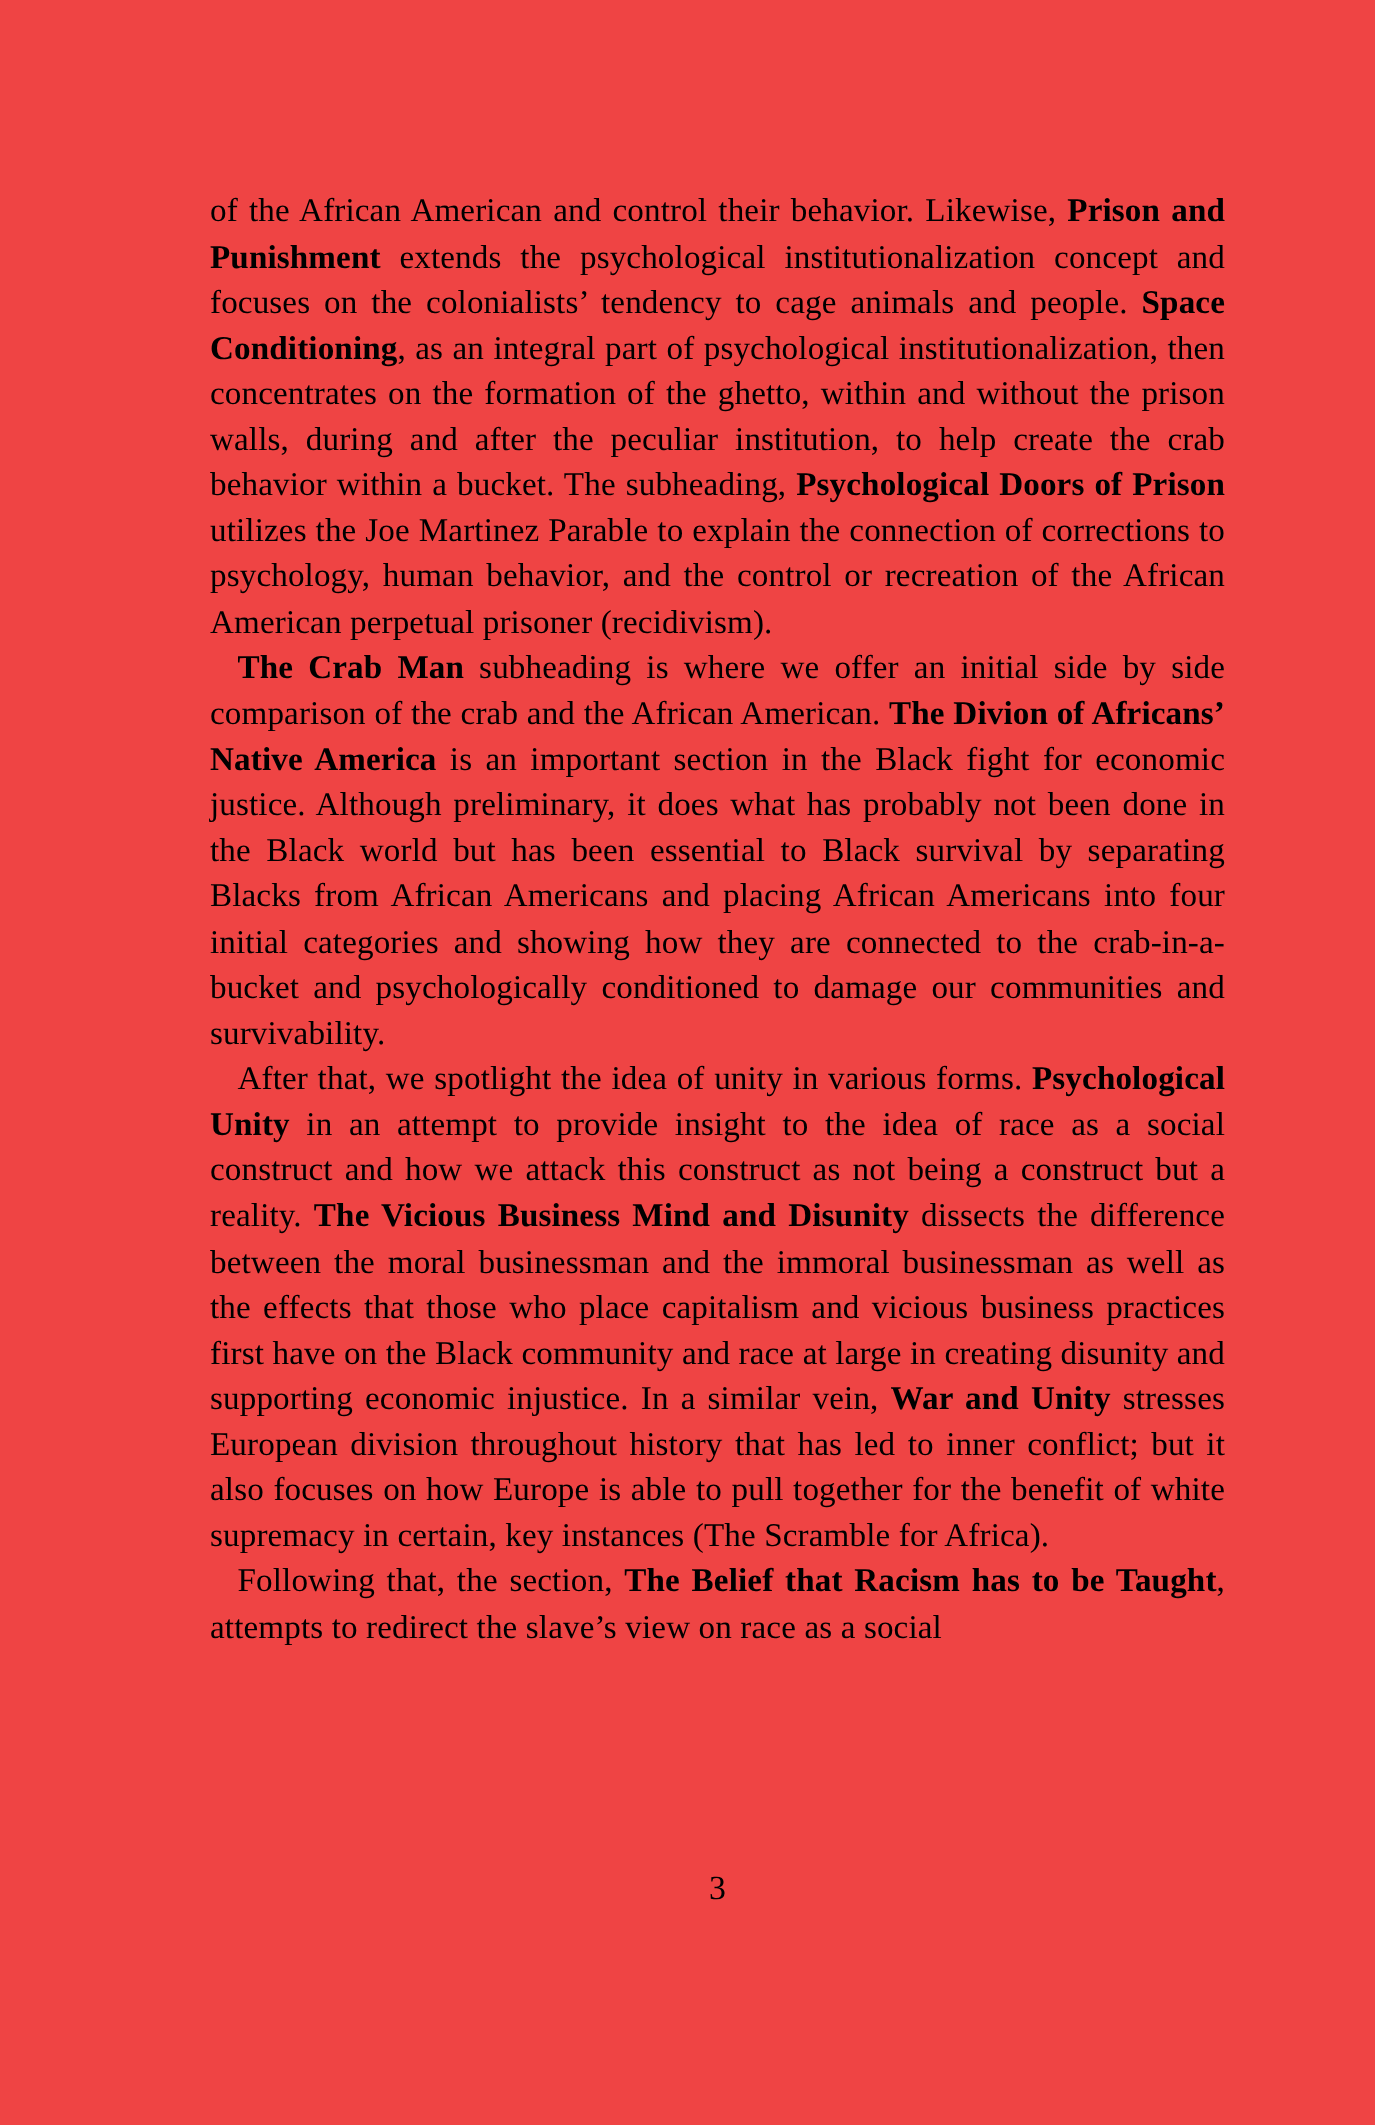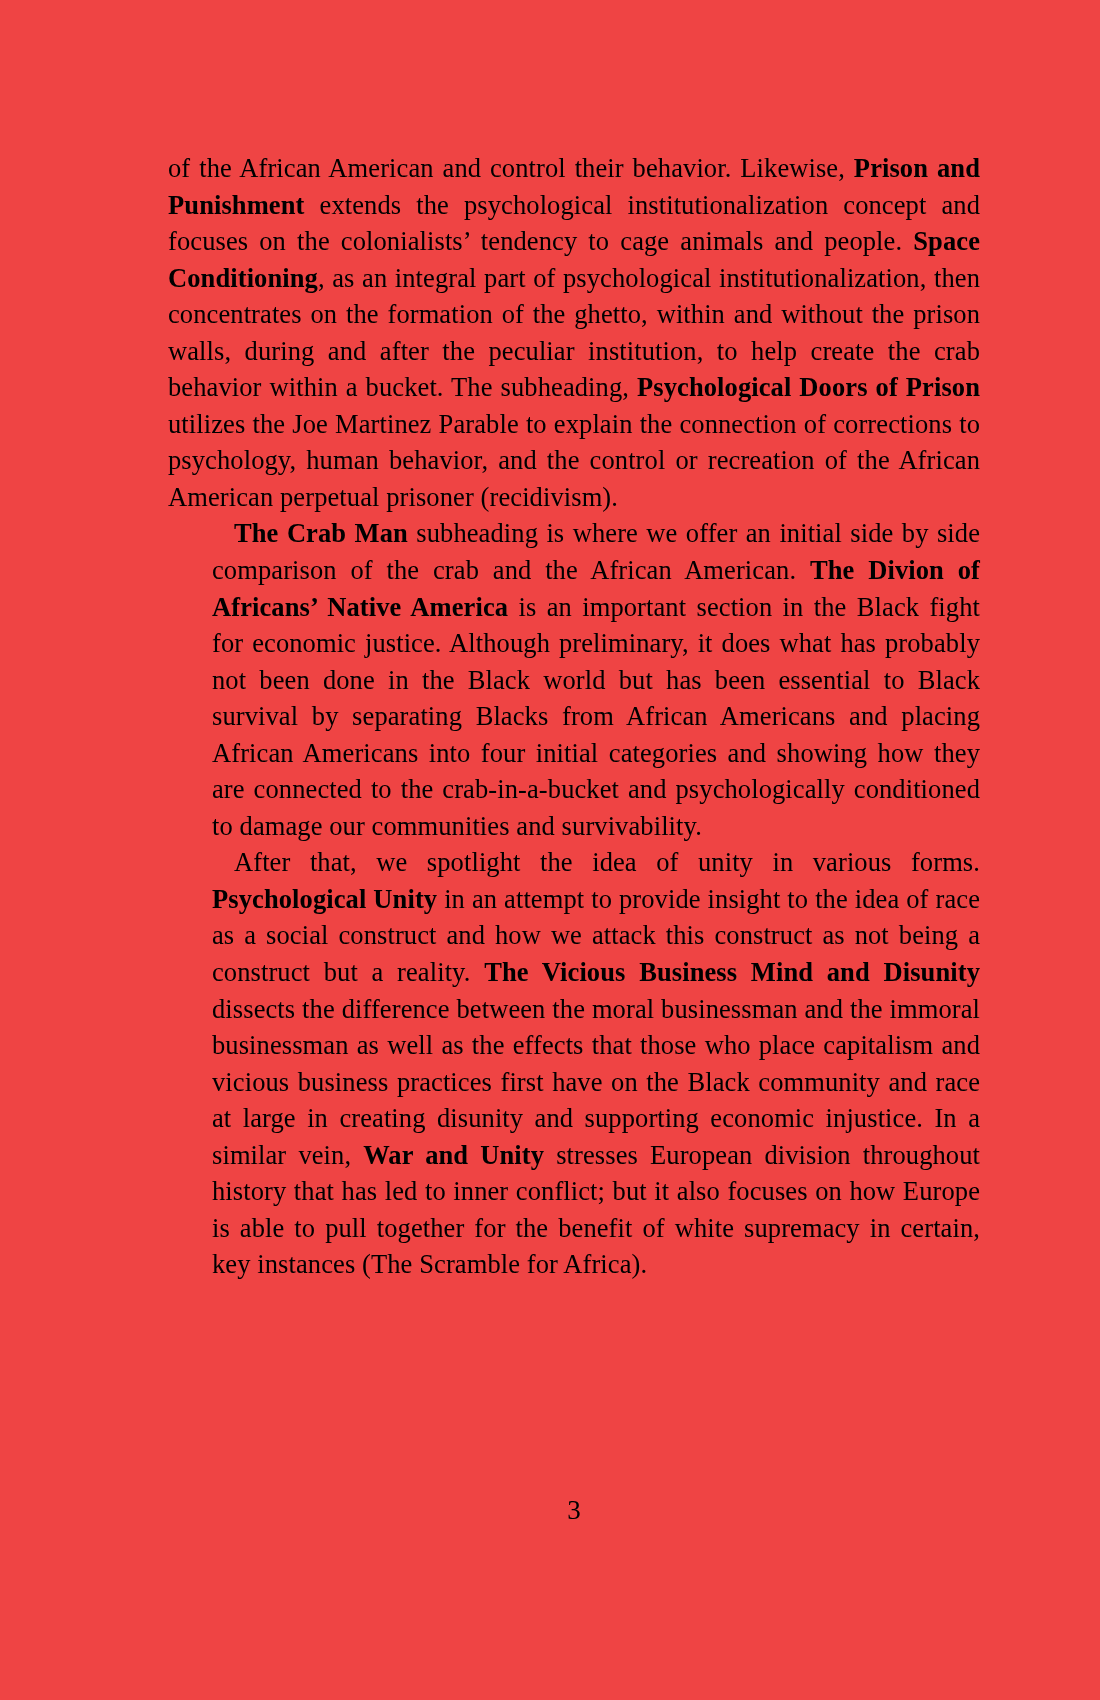--- a/index.html
+++ b/index.html
@@ -25,21 +25,20 @@
     line-height: 36.55px;
     text-align: justify;
     letter-spacing: 0.1px;
   }
   .text-block p {
     margin: 0;
     padding: 0;
   }
   .text-block p.indent {
     text-indent: 22px;
-    margin-left: 44px;
   }
   .text-block strong {
     font-weight: bold;
   }
   .page-number {
     position: absolute;
     left: 168px;
     top: 1492px;
     width: 812px;
     text-align: center;
@@ -48,15 +47,16 @@
   }
 </style>
 </head>
 <body>
 
 <div class="page">
   <div class="text-block" id="text-block">
       <p><span>of the African American and control their behavior. Likewise, </span><strong>Prison and Punishment</strong><span> extends the psychological institutionalization concept and focuses on the colonialists’ tendency to cage animals and people. </span><strong>Space Conditioning</strong><span>, as an integral part of psychological institutionalization, then concentrates on the formation of the ghetto, within and without the prison walls, during and after the peculiar institution, to help create the crab behavior within a bucket. The subheading, </span><strong>Psychological Doors of Prison</strong><span> utilizes the Joe Martinez Parable to explain the connection of corrections to psychology, human behavior, and the control or recreation of the African American perpetual prisoner (recidivism).</span></p>
       <p class="indent"><strong>The Crab Man</strong><span> subheading is where we offer an initial side by side comparison of the crab and the African American. </span><strong>The Divion of Africans’ Native America</strong><span> is an important section in the Black fight for economic justice. Although preliminary, it does what has probably not been done in the Black world but has been essential to Black survival by separating Blacks from African Americans and placing African Americans into four initial categories and showing how they are connected to the crab-in-a-bucket and psychologically conditioned to damage our communities and survivability.</span></p>
       <p class="indent"><span>After that, we spotlight the idea of unity in various forms. </span><strong>Psychological Unity</strong><span> in an attempt to provide insight to the idea of race as a social construct and how we attack this construct as not being a construct but a reality. </span><strong>The Vicious Business Mind and Disunity</strong><span> dissects the difference between the moral businessman and the immoral businessman as well as the effects that those who place capitalism and vicious business practices first have on the Black community and race at large in creating disunity and supporting economic injustice. In a similar vein, </span><strong>War and Unity</strong><span> stresses European division throughout history that has led to inner conflict; but it also focuses on how Europe is able to pull together for the benefit of white supremacy in certain, key instances (The Scramble for Africa).</span></p>
+      <p class="indent"><span>Following that, the section, </span><strong>The Belief that Racism has to be Taught</strong><span>, attempts to redirect the slave’s view on race as a social</span></p>
     </div>
   <div class="page-number">3</div>
 </div>
 
 </body></html>

